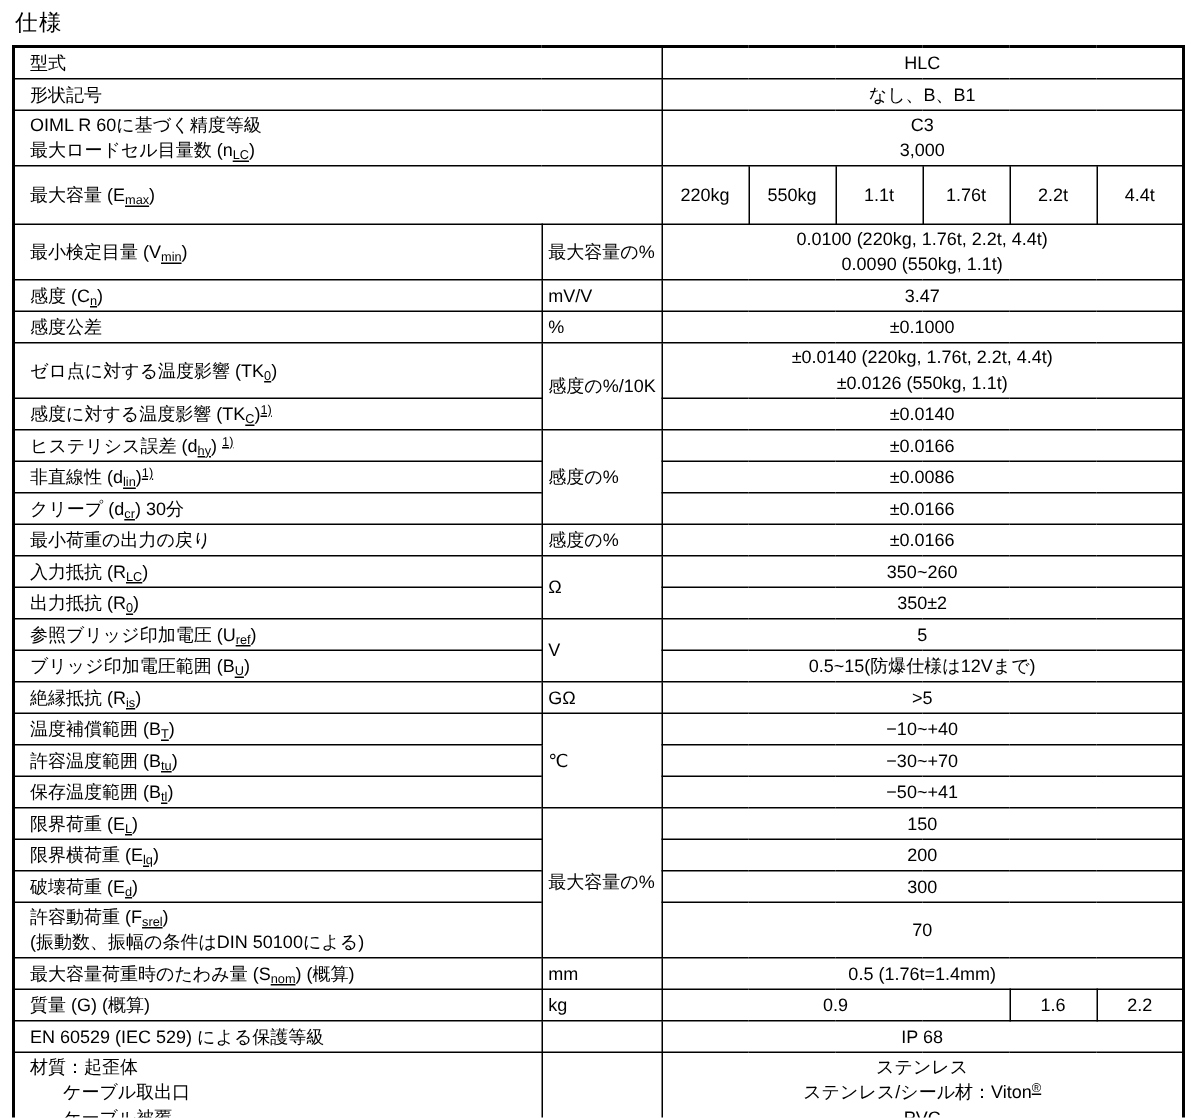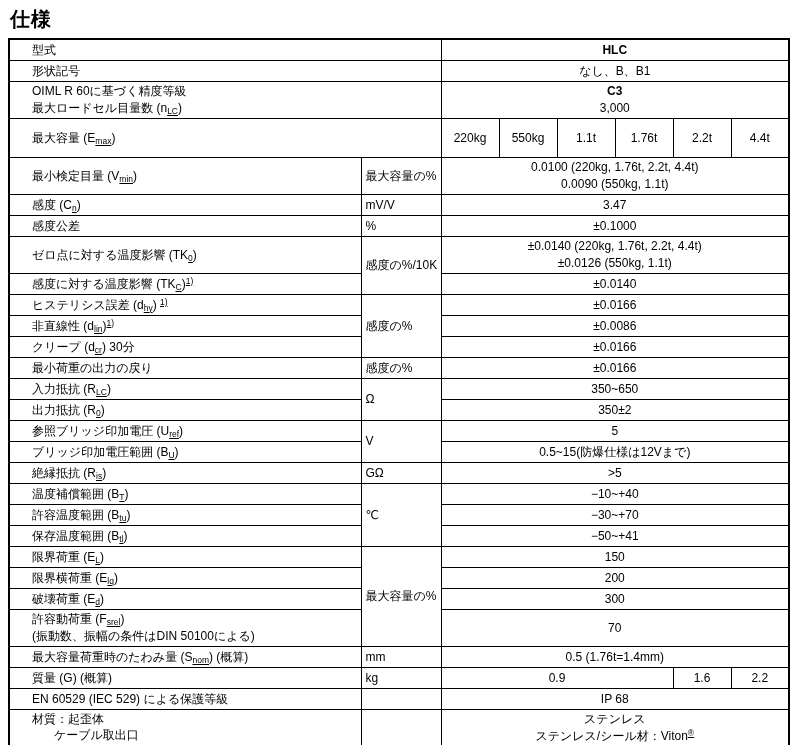--- a/index.html
+++ b/index.html
@@ -3,43 +3,43 @@
 <meta charset="utf-8">
 <style>
   html,body{margin:0;padding:0;background:#ffffff;}
   body{
     width:794px;height:745px;overflow:hidden;
     font-family:"Liberation Sans","DejaVu Sans",sans-serif;
     color:#000;
     -webkit-font-smoothing:antialiased;
   }
   .page-title{
-    font-size:20px;font-weight:bold;
+    font-size:15px;font-weight:normal;
     margin:6px 0 5px 10px;letter-spacing:1px;
   }
   table.spec{
     border-collapse:collapse;table-layout:fixed;
     margin-left:8px;width:780px;
     border:2px solid #000;
   }
   td{
     border:1px solid #000;
     font-size:12px;line-height:17px;
     height:18px;
     padding:1px 4px;
     vertical-align:middle;
     overflow:hidden;white-space:nowrap;
   }
-  td.lbl{text-align:left;padding-left:22px;}
+  td.lbl{text-align:left;padding-left:10px;}
   td.unit{text-align:left;}
   td.val{text-align:center;}
   td.tall{height:36px;margin-top:14px;}
   .ln{line-height:17px;}
-  .indent{padding-left:22px;font-family:Liberation Mono, monospace;}
-  .b{font-weight:bold;}
+  .indent{padding-left:22px;}
+  .b{font-weight:normal;}
   sub,sup{font-size:8.5px;line-height:0;text-decoration:underline;}
   sub{vertical-align:-2px;}
   sup{vertical-align:4px;}
 </style>
 </head>
 <body>
 
 <div class="page-title">仕様</div>
 
 <table class="spec">
@@ -139,21 +139,21 @@
 
   <tr>
     <td class="lbl">最小荷重の出力の戻り</td>
     <td class="unit">感度の%</td>
     <td class="val" colspan="6">±0.0166</td>
   </tr>
 
   <tr>
     <td class="lbl">入力抵抗 (R<sub>LC</sub>)</td>
     <td class="unit" rowspan="2">Ω</td>
-    <td class="val" colspan="6">350~650</td>
+    <td class="val" colspan="6">350~260</td>
   </tr>
 
   <tr>
     <td class="lbl">出力抵抗 (R<sub>0</sub>)</td>
     <td class="val" colspan="6">350±2</td>
   </tr>
 
   <tr>
     <td class="lbl">参照ブリッジ印加電圧 (U<sub>ref</sub>)</td>
     <td class="unit" rowspan="2">V</td>

